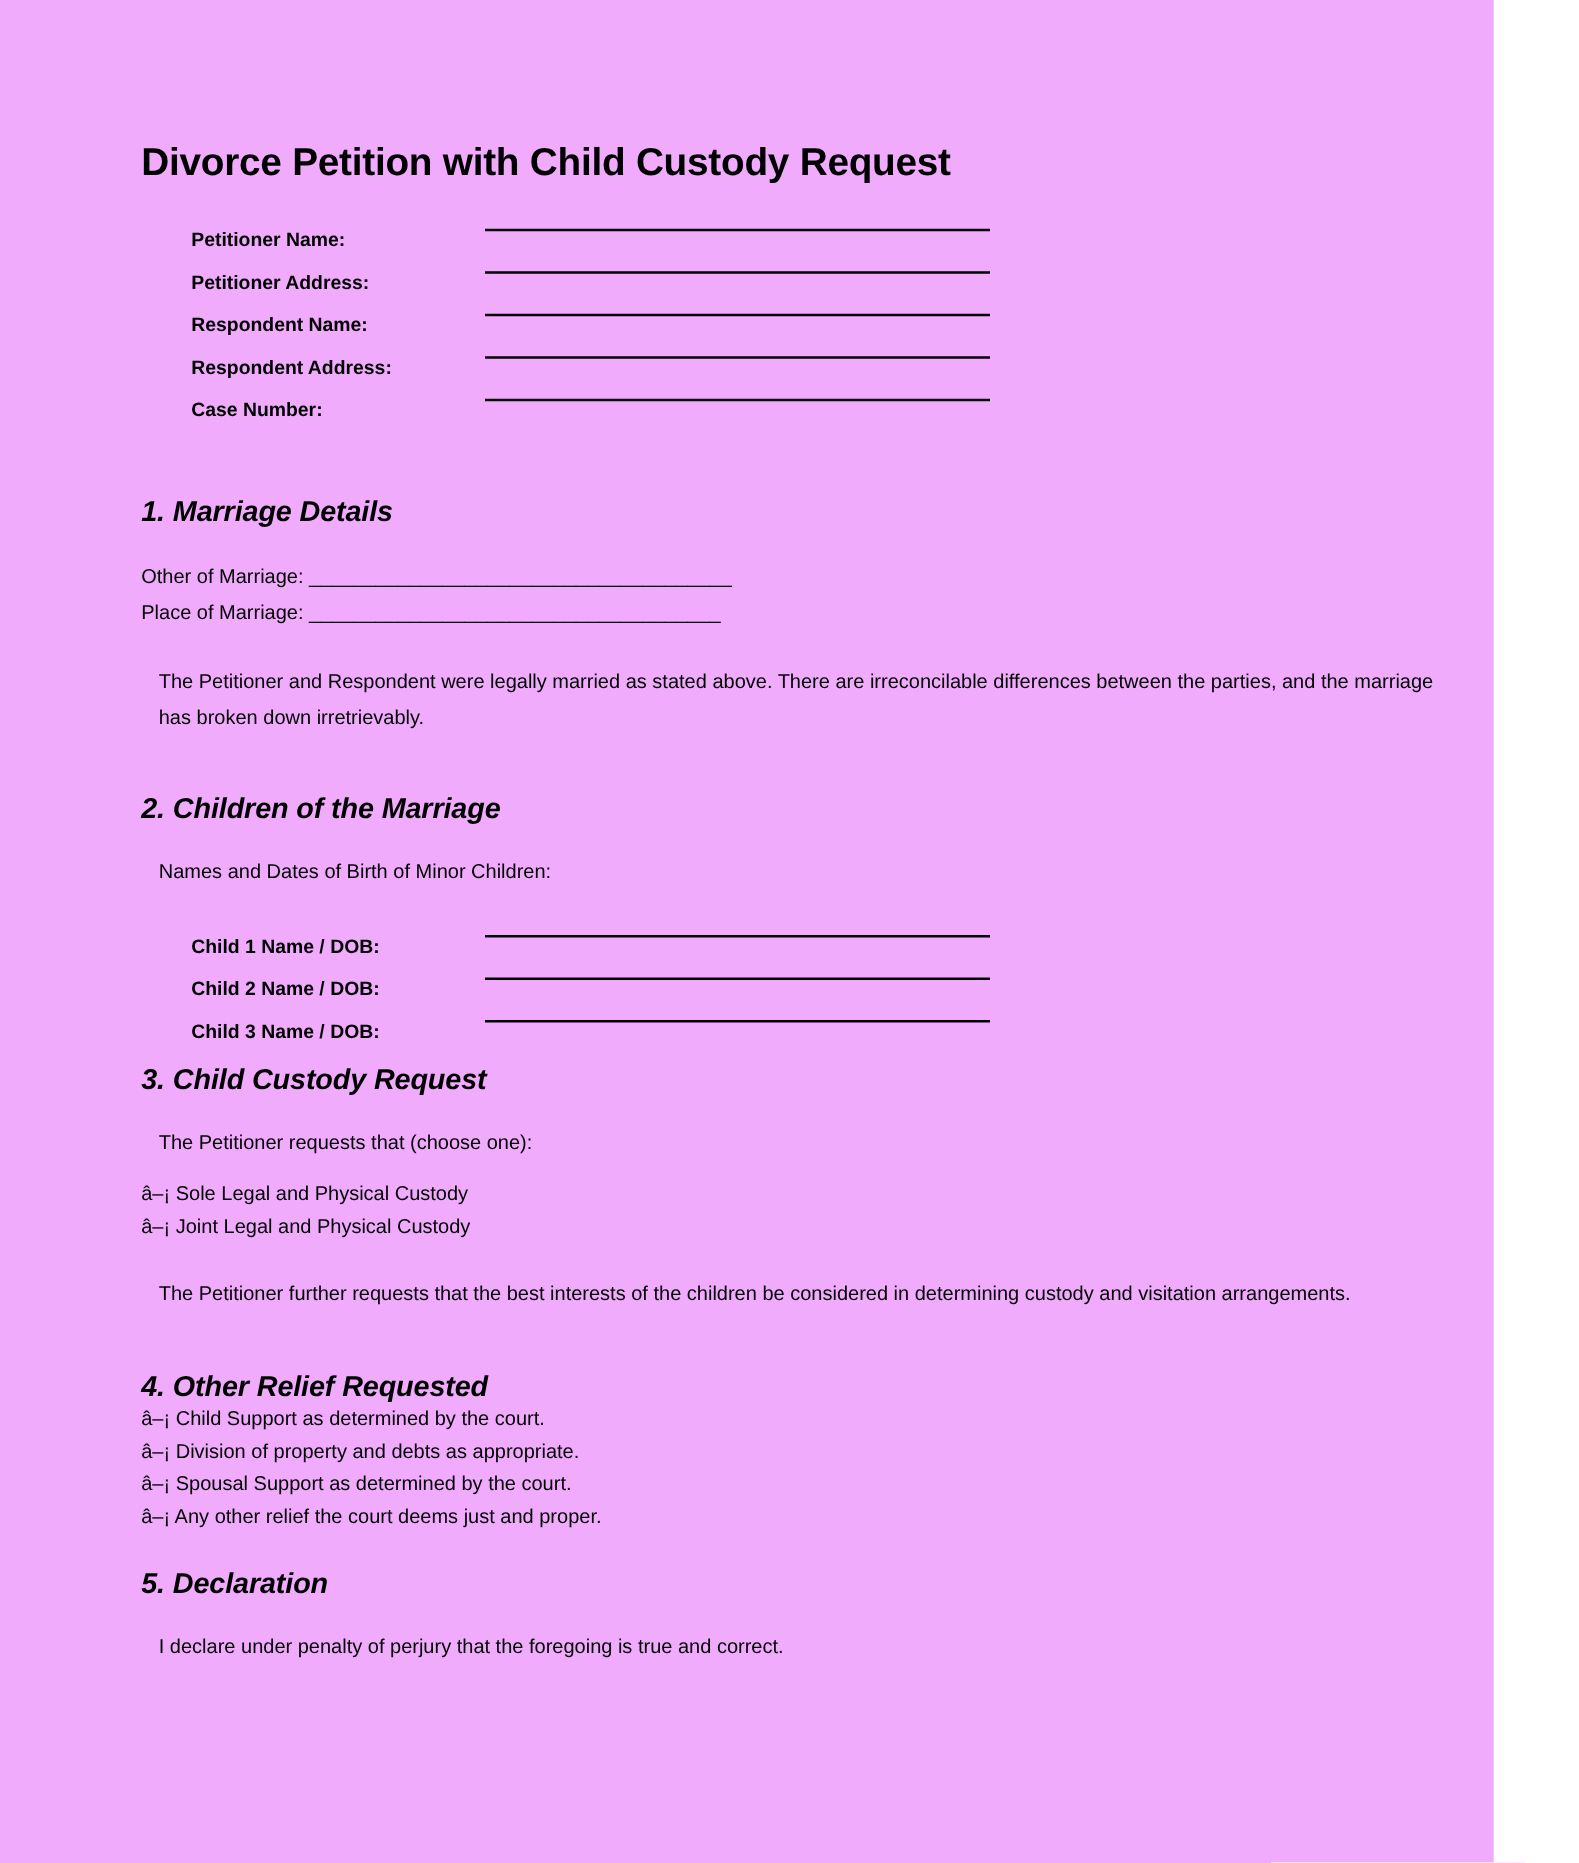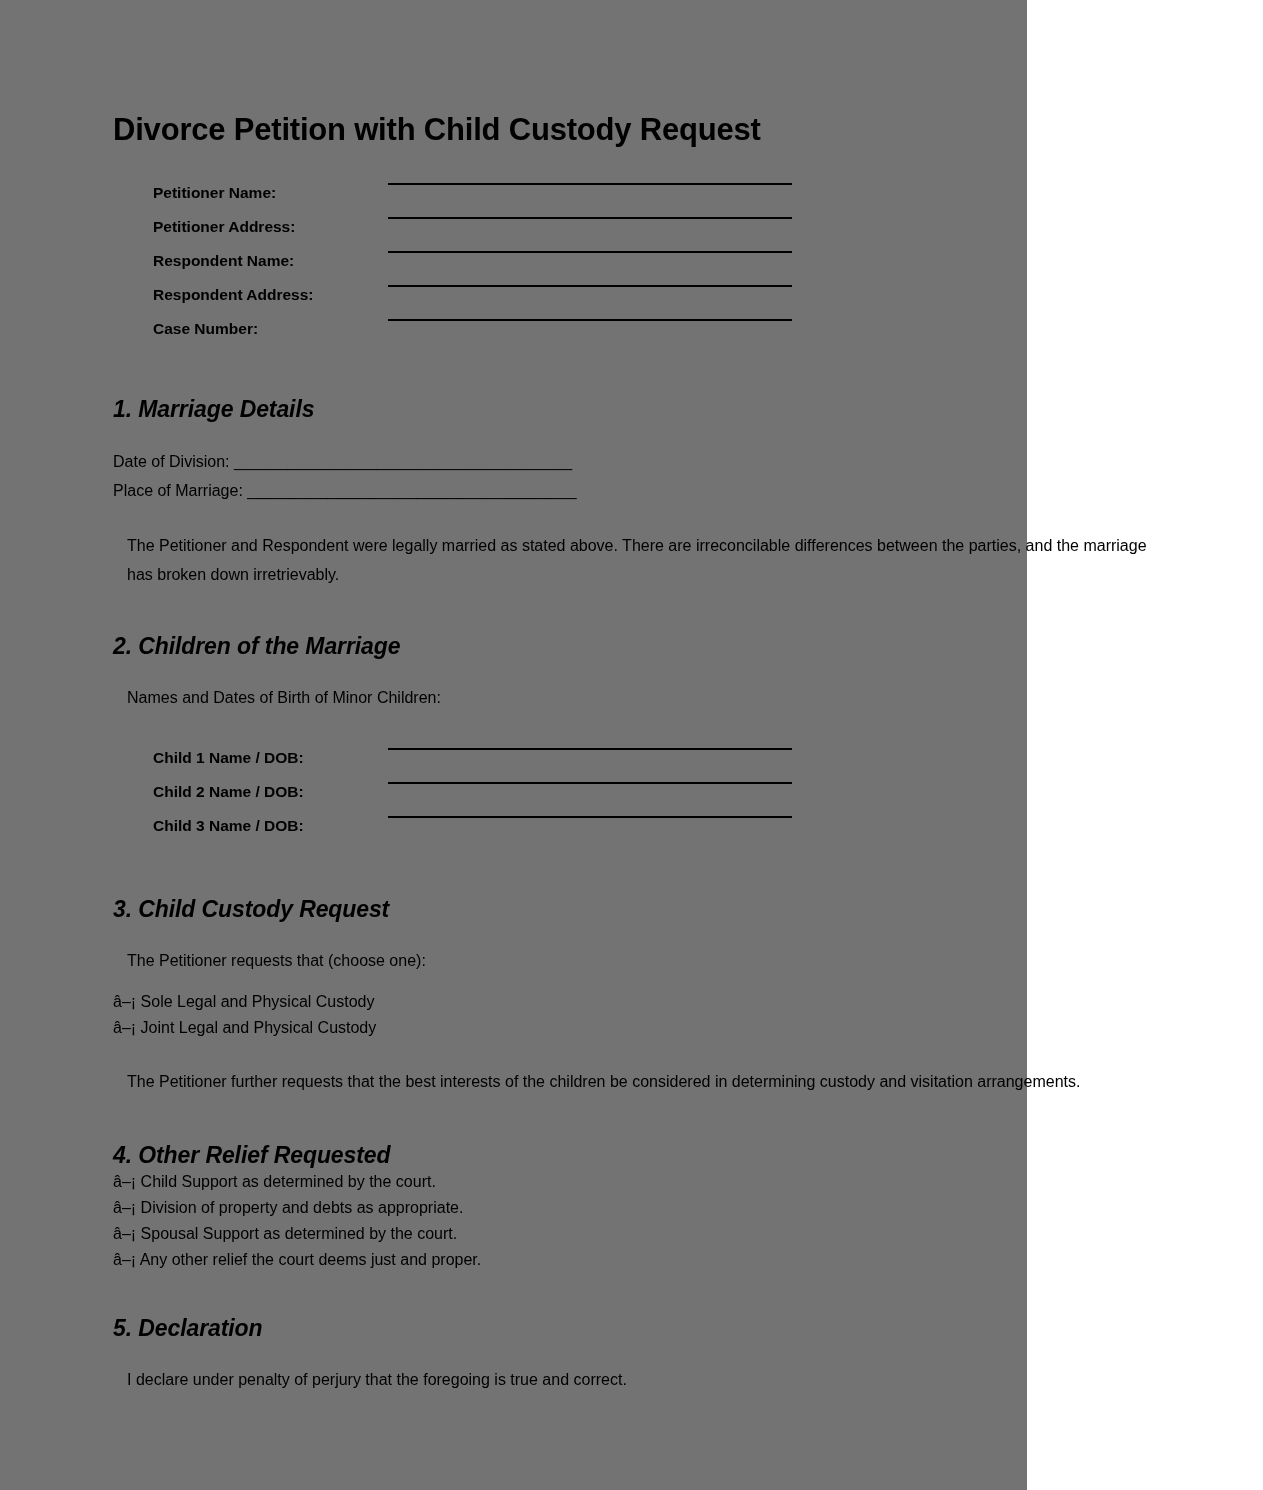--- a/index.html
+++ b/index.html
@@ -11,23 +11,23 @@
   body {
     width: 1263px;
     height: 1490px;
     font-family: "Liberation Sans", sans-serif;
     color: #000000;
     -webkit-font-smoothing: antialiased;
   }
 
   .page {
     position: relative;
-    width: 1027px;
+    width: 1195px;
     height: 1490px;
-    background: #737373;
+    background: #f0abfc;
     box-sizing: border-box;
     padding: 13px;
   }
 
   .content {
     position: absolute;
     left: 113px;
     top: 0;
     width: 1020px;
   }
@@ -72,23 +72,23 @@
     font-size: 23px;
     font-weight: bold;
     line-height: 1.15;
     letter-spacing: -0.1px;
     margin: 0;
     padding: 0;
     font-style: italic;
   }
   .s1 { margin-top: 43px; }
   .s2 { margin-top: 44px; }
-  .s3 { margin-top: 46px; }
+  .s3 { }
   .s4 { margin-top: 46px; }
-  .s5 { margin-top: 42px; }
+  .s5 { margin-top: 26px; }
 
   
   .body-text {
     font-size: 16px;
     line-height: 29px;
     margin: 14px;
   }
   .lead-gap   { margin-top: 24px; }
   .para-gap   { margin-top: 26px; }
   .small-gap  { margin-top: 22px; }
@@ -153,21 +153,21 @@
         <div class="field-label">Case Number:</div>
         <div class="field-rule"></div>
       </div>
 
 
     </div>
 
     <h2 class="section-heading s1">1. Marriage Details</h2>
 
     <div class="lead-gap">
-      <div class="inline-field">Date of Division: ______________________________________</div>
+      <div class="inline-field">Other of Marriage: ______________________________________</div>
       <div class="inline-field">Place of Marriage: _____________________________________</div>
     </div>
 
     <p class="body-text para-wide para-gap">The Petitioner and Respondent were legally married as stated above. There are irreconcilable differences between the parties, and the marriage has broken down irretrievably.</p>
 
     <h2 class="section-heading s2">2. Children of the Marriage</h2>
 
     <p class="body-text lead-gap">Names and Dates of Birth of Minor Children:</p>
 
     <div class="field-block">

